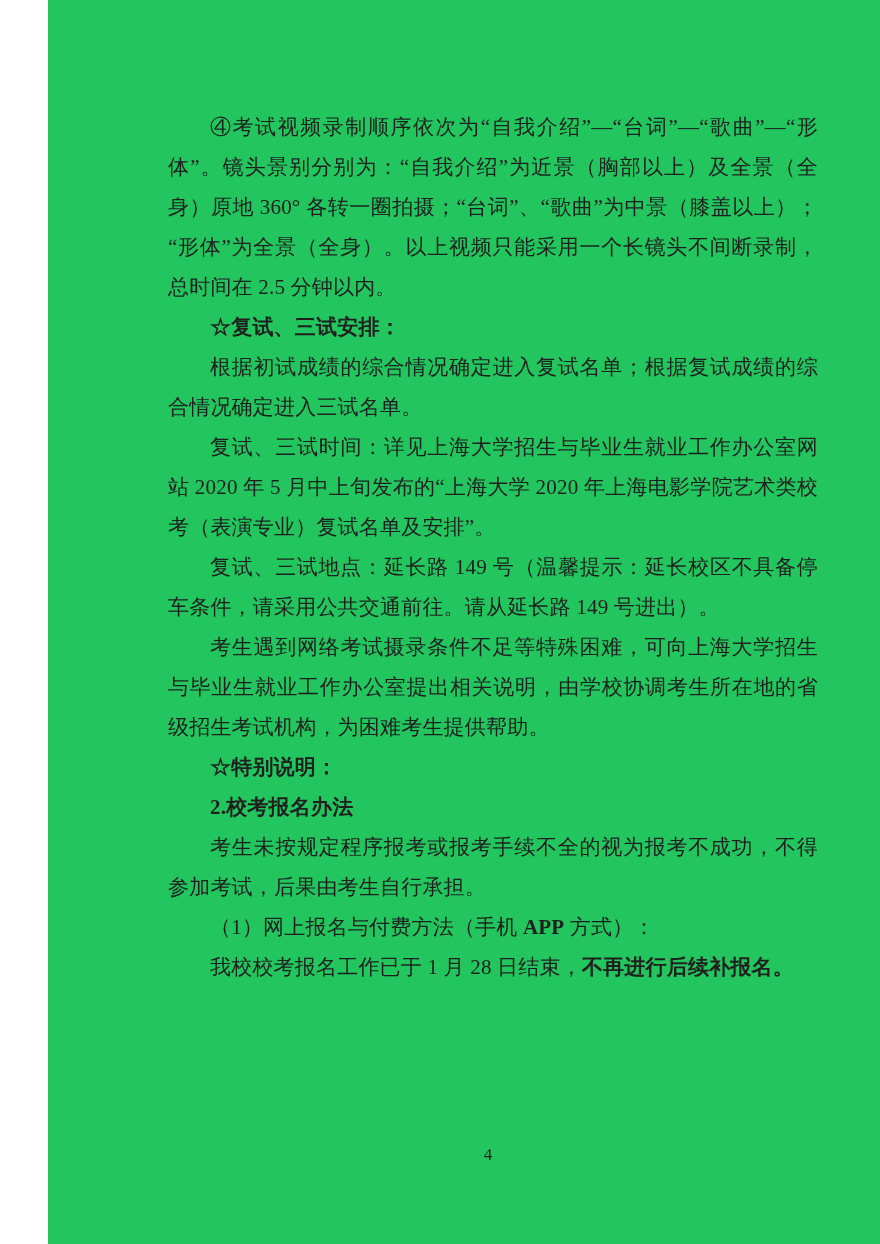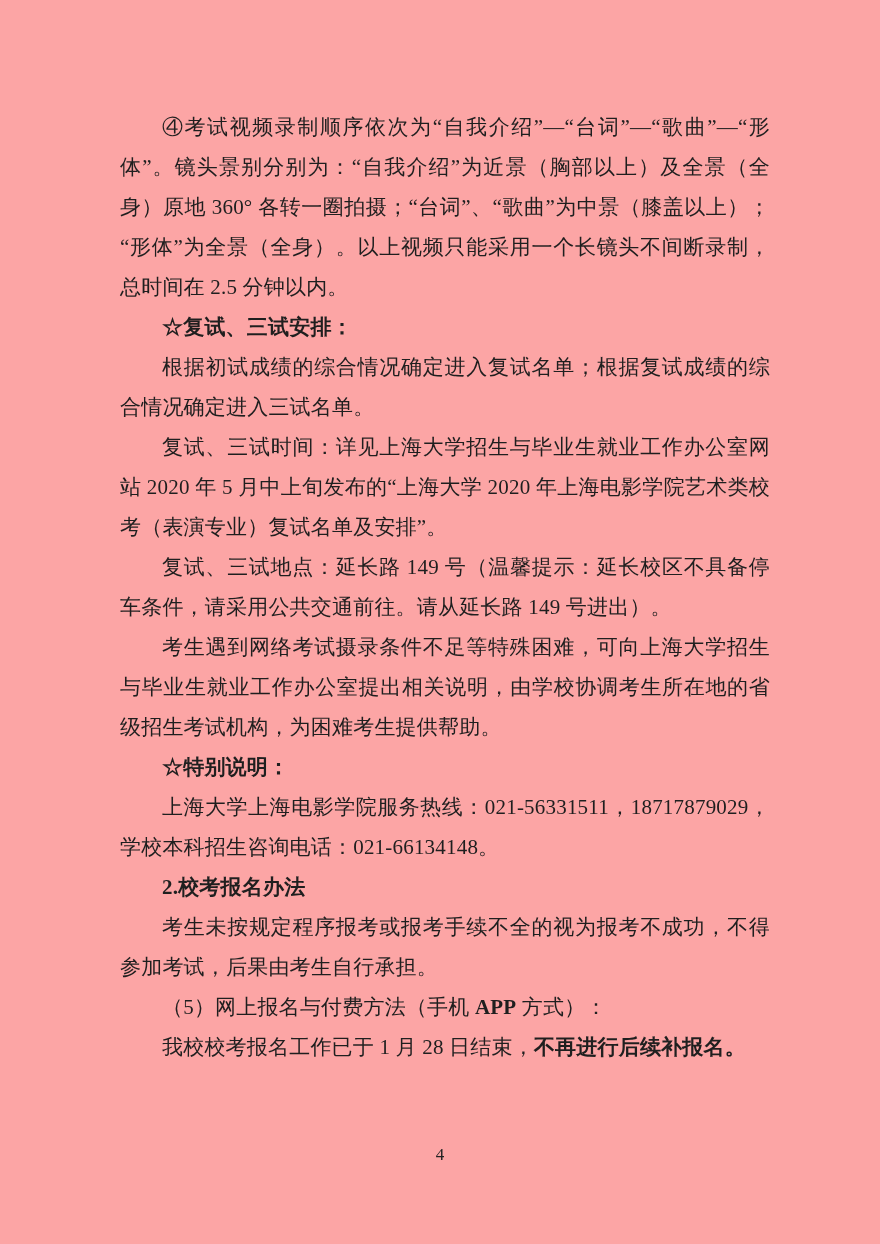--- a/index.html
+++ b/index.html
@@ -12,21 +12,22 @@
     height: 1244px;
     position: relative;
     background: #ffffff;
     color: #1f1f1f;
     font-family: "Liberation Serif", serif;
     overflow: hidden;
   }
   .page {
     position: absolute;
     inset: 0;
-    background: #fca5a5;
+    background: #22c55e;
+    margin-left: 48px;
   }
   .doc-body {
     position: absolute;
     left: 120px;
     top: 107px;
     width: 650px;
     font-size: 21px;
     line-height: 40px;
     text-align: justify;
     text-justify: inter-ideograph;
@@ -59,20 +60,19 @@
 
 <div class="page">
   <div class="doc-body">
       <p class="para body"><span>④考试视频录制顺序依次为“自我介绍”—“台词”—“歌曲”—“形体”。镜头景别分别为：“自我介绍”为近景（胸部以上）及全景（全身）原地 360° 各转一圈拍摄；“台词”、“歌曲”为中景（膝盖以上）；“形体”为全景（全身）。以上视频只能采用一个长镜头不间断录制，总时间在 2.5 分钟以内。</span></p>
       <p class="para heading"><span class="bold">☆复试、三试安排：</span></p>
       <p class="para body"><span>根据初试成绩的综合情况确定进入复试名单；根据复试成绩的综合情况确定进入三试名单。</span></p>
       <p class="para body"><span>复试、三试时间：详见上海大学招生与毕业生就业工作办公室网站 2020 年 5 月中上旬发布的“上海大学 2020 年上海电影学院艺术类校考（表演专业）复试名单及安排”。</span></p>
       <p class="para body"><span>复试、三试地点：延长路 149 号（温馨提示：延长校区不具备停车条件，请采用公共交通前往。请从延长路 149 号进出）。</span></p>
       <p class="para body"><span>考生遇到网络考试摄录条件不足等特殊困难，可向上海大学招生与毕业生就业工作办公室提出相关说明，由学校协调考生所在地的省级招生考试机构，为困难考生提供帮助。</span></p>
       <p class="para heading"><span class="bold">☆特别说明：</span></p>
-      <p class="para body"><span>上海大学上海电影学院服务热线：021-56331511，18717879029，学校本科招生咨询电话：021-66134148。</span></p>
       <p class="para heading"><span class="bold">2.校考报名办法</span></p>
       <p class="para body"><span>考生未按规定程序报考或报考手续不全的视为报考不成功，不得参加考试，后果由考生自行承担。</span></p>
-      <p class="para body"><span>（5）网上报名与付费方法（手机 </span><span class="bold">APP</span><span> 方式）：</span></p>
+      <p class="para body"><span>（1）网上报名与付费方法（手机 </span><span class="bold">APP</span><span> 方式）：</span></p>
       <p class="para body"><span>我校校考报名工作已于 1 月 28 日结束，</span><span class="bold">不再进行后续补报名。</span></p>
     </div>
   <div class="page-footer">4</div>
 </div>
 
 </body></html>

